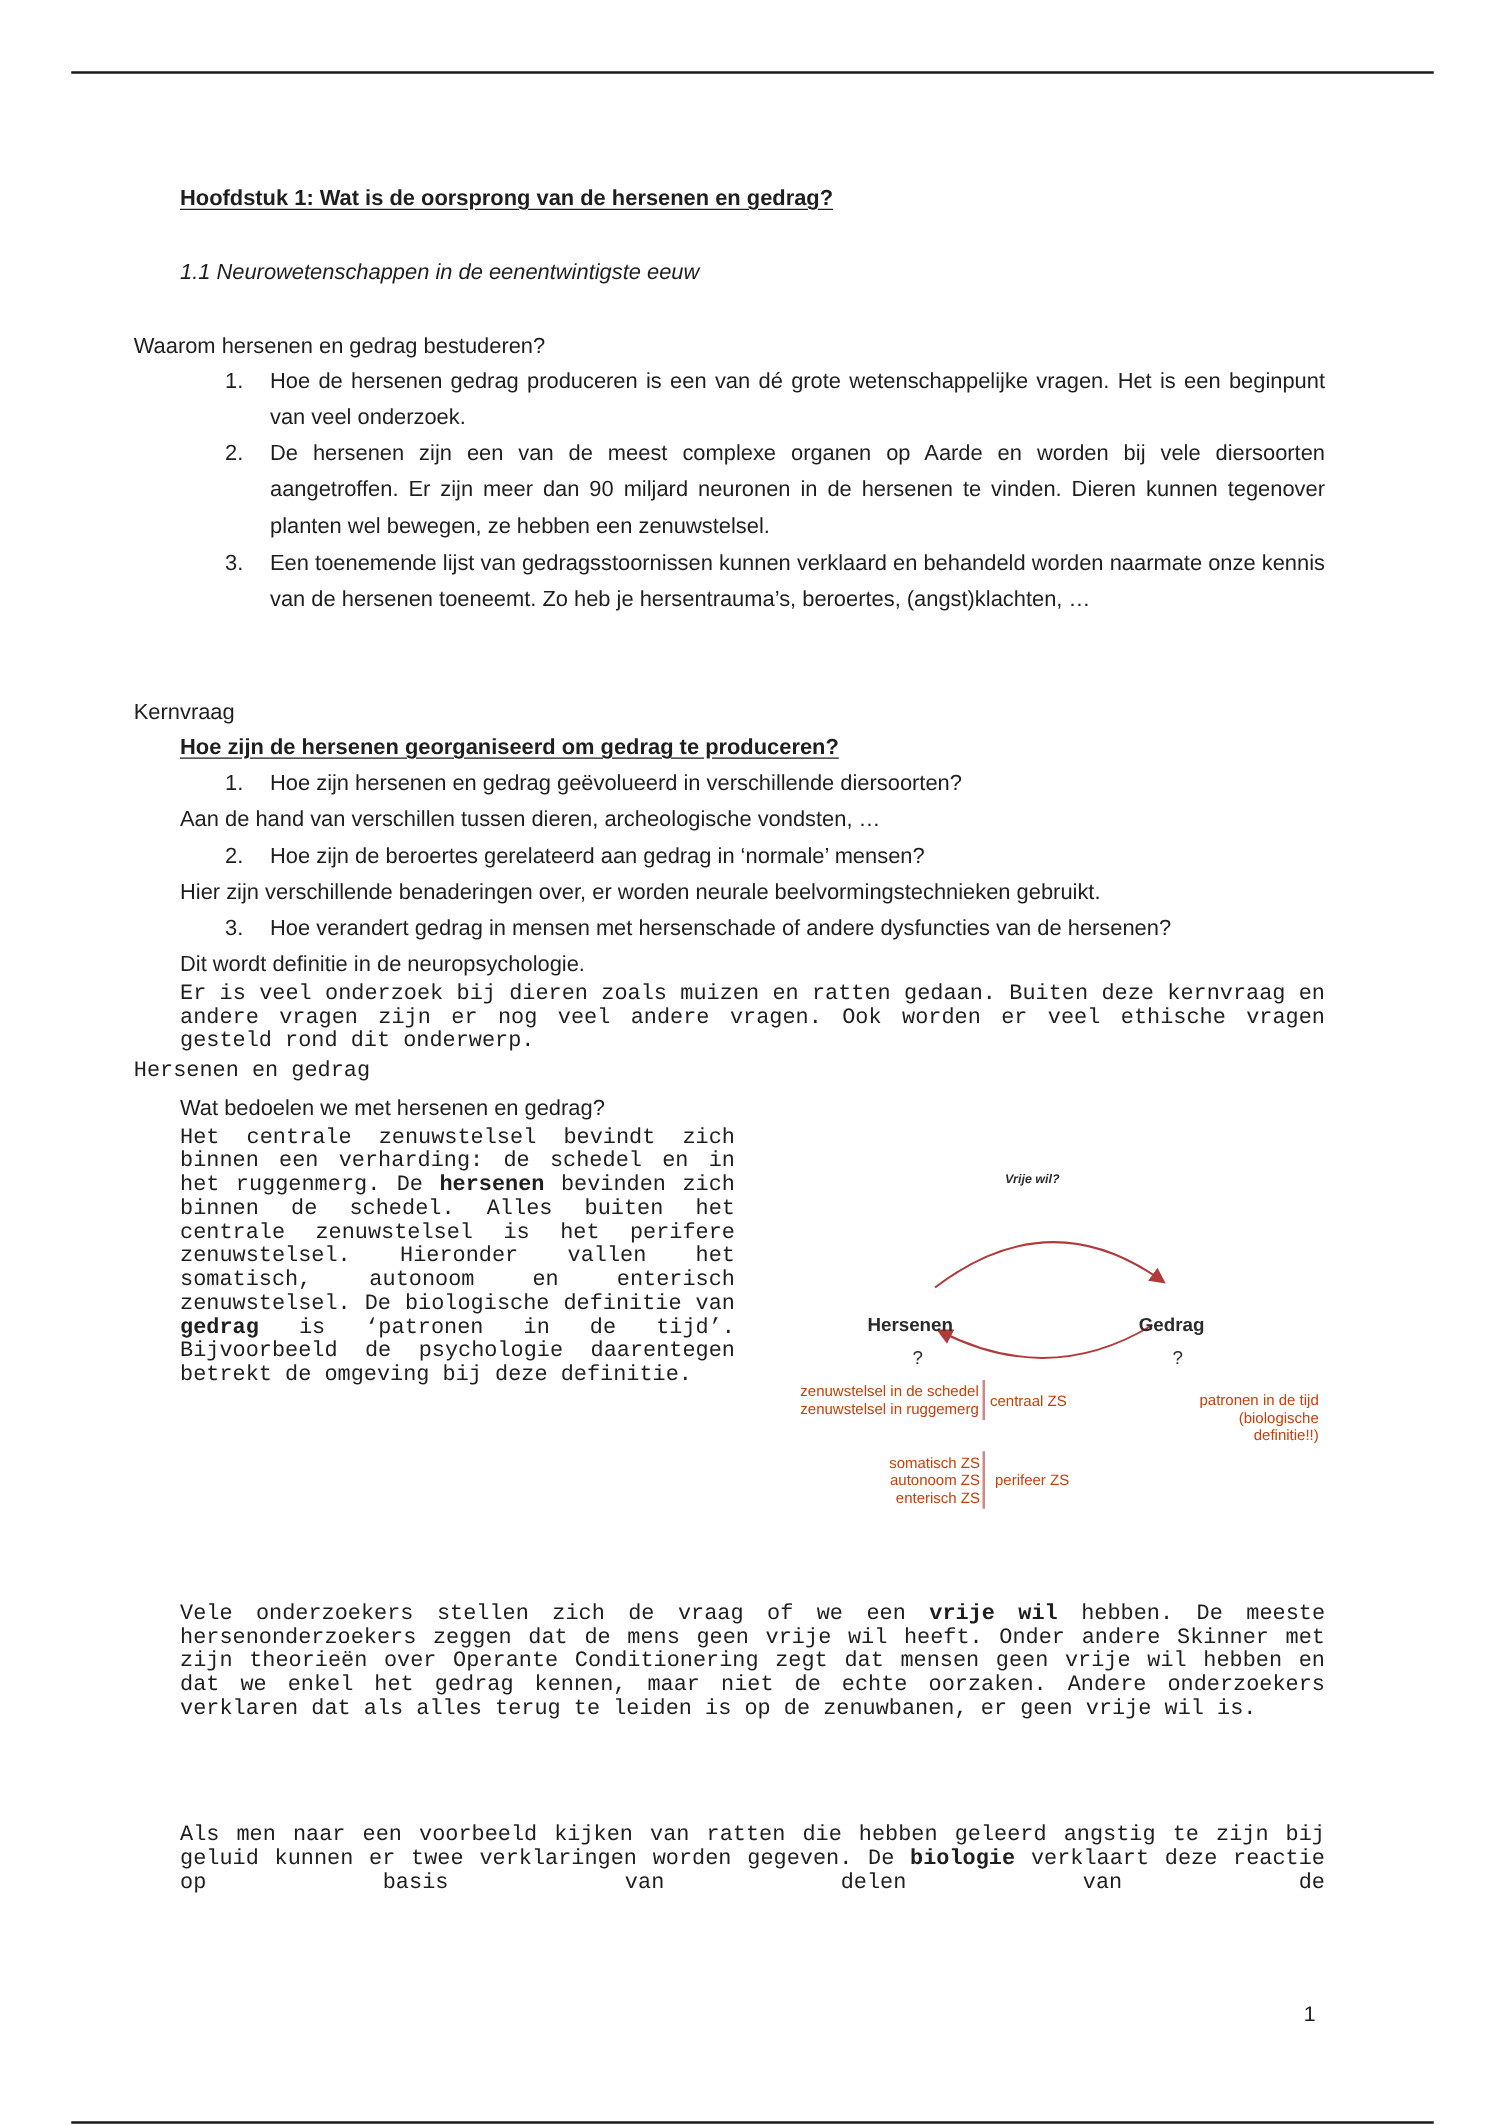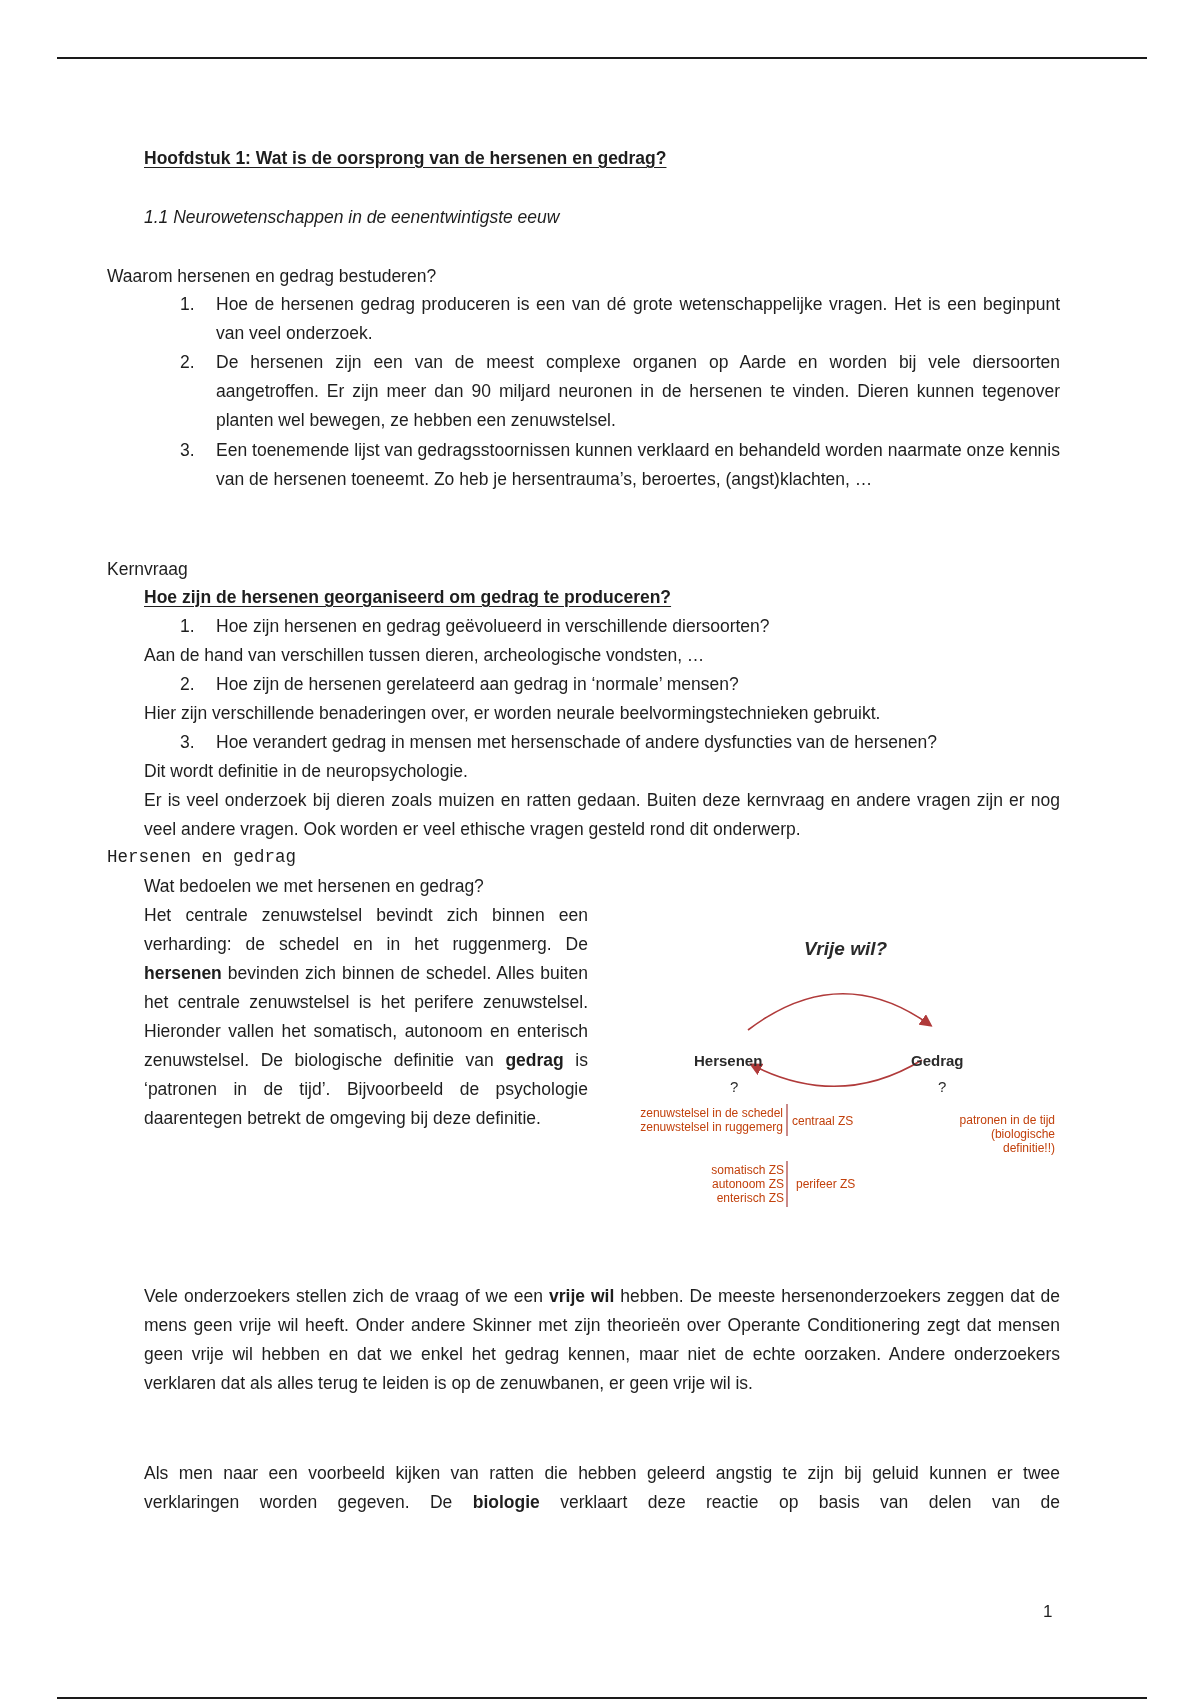--- a/index.html
+++ b/index.html
@@ -7,26 +7,26 @@
          font-family: "Liberation Sans", "DejaVu Sans", sans-serif; color: #1e1e1e; }
   .rule { position: absolute; left: 57px; width: 1090px; height: 2px; background: #1a1a1a; }
   .rule.top { top: 57px; }
   .rule.bottom { top: 1697px; }
   .txt { position: absolute; font-size: 17.5px; line-height: 29px; white-space: nowrap; }
   .h1 { font-weight: bold; text-decoration: underline; text-underline-offset: 3px; }
   .h2 { font-style: italic; }
   .ol-item { position: absolute; font-size: 17.5px; line-height: 29px; }
   .ol-item .num { position: absolute; left: 0; }
   .ol-item .body { position: absolute; left: 36px; text-align: justify; text-align-last: left; white-space: normal; }
-  .para { position: absolute; font-size: 17.5px; line-height: 29px; text-align: justify; white-space: normal; }
+  .para { position: absolute; font-size: 17.5px; line-height: 19px; text-align: justify; white-space: normal; font-family: Liberation Mono, monospace; }
   .para.lastleft { text-align-last: left; }
   b { font-weight: bold; }
   .diagram { position: absolute; left: 600px; top: 900px; width: 460px; height: 330px; }
   .diagram .lbl { position: absolute; font-size: 13px; color: #2a2a2a; white-space: nowrap; }
-  .diagram .title { font-size: 19px; font-weight: bold; font-style: italic; }
+  .diagram .title { font-size: 10px; font-weight: bold; font-style: italic; }
   .diagram .node { font-size: 15px; font-weight: bold; }
   .diagram .q { font-size: 15px; }
   .diagram .small { font-size: 12px; line-height: 14px; color: #c2410c; }
   .diagram .right { text-align: right; }
   .diagram .center { text-align: center; }
   .vbar { position: absolute; width: 1.5px; background: #c98a8a; }
   .pageno { position: absolute; left: 1043px; top: 1602px; font-size: 17px; }
 </style>
 </head>
 <body>
@@ -55,21 +55,21 @@
 <div class="txt h1" style="left:144px; top:583px;">Hoe zijn de hersenen georganiseerd om gedrag te produceren?</div>
 
 <div class="txt" style="left:180px; top:612px;">
   <span>1.</span>
   <span style="position:absolute; left:36px;">Hoe zijn hersenen en gedrag geëvolueerd in verschillende diersoorten?</span>
 </div>
 <div class="txt" style="left:144px; top:641px;">Aan de hand van verschillen tussen dieren, archeologische vondsten, …</div>
 
 <div class="txt" style="left:180px; top:670px;">
   <span>2.</span>
-  <span style="position:absolute; left:36px;">Hoe zijn de hersenen gerelateerd aan gedrag in ‘normale’ mensen?</span>
+  <span style="position:absolute; left:36px;">Hoe zijn de beroertes gerelateerd aan gedrag in ‘normale’ mensen?</span>
 </div>
 <div class="txt" style="left:144px; top:699px;">Hier zijn verschillende benaderingen over, er worden neurale beelvormingstechnieken gebruikt.</div>
 
 <div class="txt" style="left:180px; top:728px;">
   <span>3.</span>
   <span style="position:absolute; left:36px;">Hoe verandert gedrag in mensen met hersenschade of andere dysfuncties van de hersenen?</span>
 </div>
 <div class="txt" style="left:144px; top:757px;">Dit wordt definitie in de neuropsychologie.</div>
 
 <div class="para lastleft" style="left:144px; top:786px; width:916px;">Er is veel onderzoek bij dieren zoals muizen en ratten gedaan.  Buiten deze kernvraag en andere vragen zijn er nog veel andere vragen. Ook worden er veel ethische vragen gesteld rond dit onderwerp.</div>

